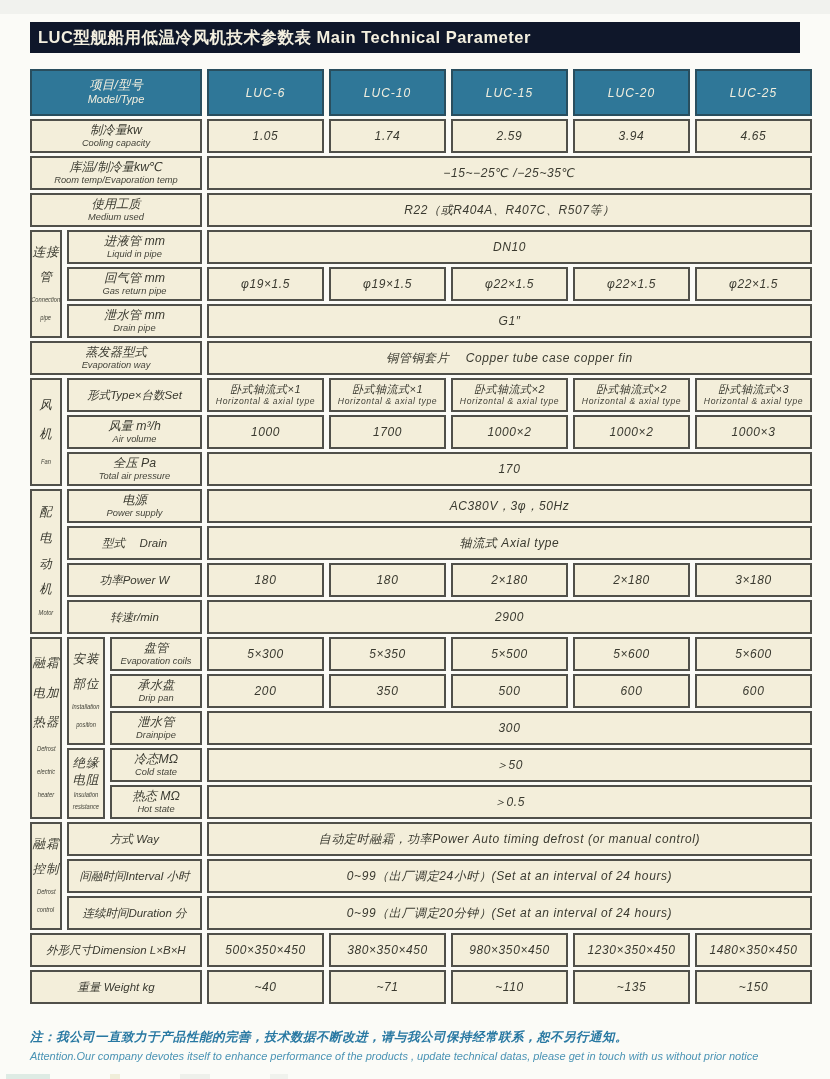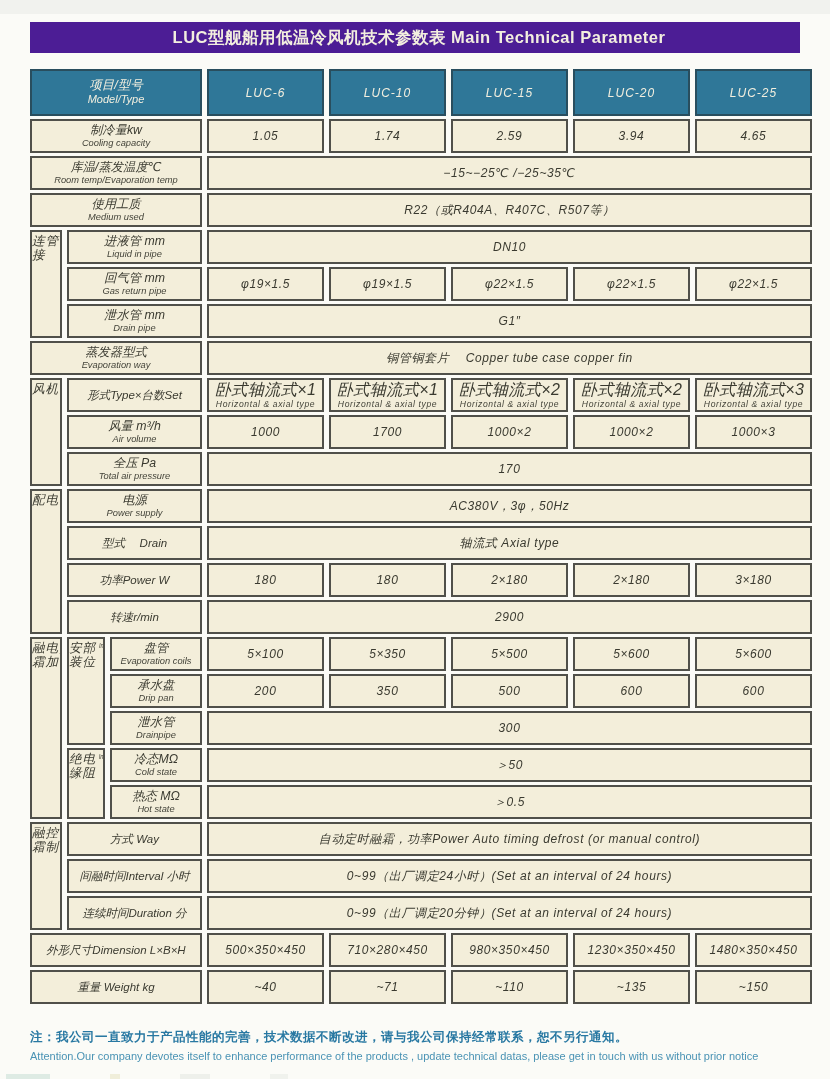--- a/index.html
+++ b/index.html
@@ -7,28 +7,27 @@
     margin: 0; padding: 0;
     width: 830px; height: 1079px;
     background: #fbfbf7;
     overflow: hidden;
     font-family: "Liberation Sans", "DejaVu Sans", sans-serif;
   }
   .top-strip { height: 14px; background: #f1f2ee; }
   .title-bar {
     margin: 8px 0 0 30px;
     width: 770px; height: 31px;
-    background: #4c1d95;
+    background: #0f172a;
     color: #f3efdf;
     font-size: 16.5px; font-weight: bold;
     line-height: 31px;
     padding-left: 8px;
     letter-spacing: 0.5px;
     white-space: nowrap;
-    text-align: center;
   }
   table.params {
     border-collapse: separate;
     border-spacing: 5px 3px;
     margin: 13px 0 0 25px;
     width: 780px;
     table-layout: fixed;
     font-style: italic;
   }
   td {
@@ -47,31 +46,31 @@
     color: #f3efdf;
     height: 47px;
   }
   .hdr .hz { font-size: 12.5px; line-height: 1.25; }
   .hdr .he { font-size: 11px; line-height: 1.25; }
   .hdr .model { font-size: 12px; letter-spacing: 1px; }
   .lz { font-size: 12.3px; line-height: 1.18; }
   .le { font-size: 9.3px; line-height: 1.15; color: #44443a; white-space: nowrap; }
   .lsingle { font-size: 11.5px; white-space: nowrap; }
   td.val { font-size: 12px; letter-spacing: 0.6px; }
-  .c2zh { font-size: 16px; line-height: 1.25; letter-spacing: 0.5px; }
+  .c2zh { font-size: 11px; line-height: 1.25; letter-spacing: 0.5px; }
   .c2en { font-size: 8.6px; line-height: 1.1; white-space: nowrap; color: #44443a; }
   td.grp { padding: 3px 0; }
   .grpbox {
-    display: flex; flex-direction: row;
-    justify-content: space-evenly; 
+    display: flex; flex-direction: column;
+    justify-content: space-evenly; align-items: center;
     height: 100%; width: 100%;
   }
   .vzh { font-size: 12.5px; line-height: 1.1; letter-spacing: 1px; }
   .ven { font-size: 7px; line-height: 1.1; transform: scaleX(0.82); white-space: nowrap; color: #44443a; }
-  .note { margin: 22px 0 0 30px; width: 786px; }
+  .note { margin: 22px 0 0 30px; width: 786px; font-style: italic; }
   .note-zh { color: #2878a2; font-weight: bold; font-size: 12.5px; letter-spacing: 0.5px; }
   .note-en { color: #4a93b4; font-size: 11px; margin-top: 4px; white-space: nowrap; }
   .bottom-cutoff {
     position: absolute; bottom: 0; left: 0;
     height: 7px; width: 440px;
     display: flex; align-items: flex-end; gap: 60px;
     opacity: 0.45; padding-left: 6px;
   }
   .bottom-cutoff span { display: block; height: 5px; }
   .frag-a { width: 44px; background: #bcd8cf; }
@@ -125,21 +124,21 @@
           <div class="le">Cooling capacity</div>
         </td>
         <td class="val">1.05</td>
         <td class="val">1.74</td>
         <td class="val">2.59</td>
         <td class="val">3.94</td>
         <td class="val">4.65</td>
       </tr>
       <tr>
         <td class="lbl" colspan="3">
-          <div class="lz">库温/蒸发温度℃</div>
+          <div class="lz">库温/制冷量kw℃</div>
           <div class="le">Room temp/Evaporation temp</div>
         </td>
         <td class="val" colspan="5">−15~−25℃ /−25~35℃</td>
       </tr>
       <tr>
         <td class="lbl" colspan="3">
           <div class="lz">使用工质</div>
           <div class="le">Medium used</div>
         </td>
         <td class="val" colspan="5">R22（或R404A、R407C、R507等）</td>
@@ -288,21 +287,21 @@
             <div class="vzh">安装</div>
             <div class="vzh">部位</div>
             <div class="ven">Installation</div>
             <div class="ven">position</div>
           </div>
         </td>
         <td class="lbl" colspan="1">
           <div class="lz">盘管</div>
           <div class="le">Evaporation coils</div>
         </td>
-        <td class="val">5×100</td>
+        <td class="val">5×300</td>
         <td class="val">5×350</td>
         <td class="val">5×500</td>
         <td class="val">5×600</td>
         <td class="val">5×600</td>
       </tr>
       <tr>
         <td class="lbl" colspan="1">
           <div class="lz">承水盘</div>
           <div class="le">Drip pan</div>
         </td>
@@ -365,21 +364,21 @@
         <td class="lbl" colspan="2">
           <div class="lsingle">连续时间Duration 分</div>
         </td>
         <td class="val" colspan="5">0~99（出厂调定20分钟）(Set at an interval of 24 hours)</td>
       </tr>
       <tr>
         <td class="lbl" colspan="3">
           <div class="lsingle">外形尺寸Dimension L×B×H</div>
         </td>
         <td class="val">500×350×450</td>
-        <td class="val">710×280×450</td>
+        <td class="val">380×350×450</td>
         <td class="val">980×350×450</td>
         <td class="val">1230×350×450</td>
         <td class="val">1480×350×450</td>
       </tr>
       <tr>
         <td class="lbl" colspan="3">
           <div class="lsingle">重量 Weight kg</div>
         </td>
         <td class="val">~40</td>
         <td class="val">~71</td>

